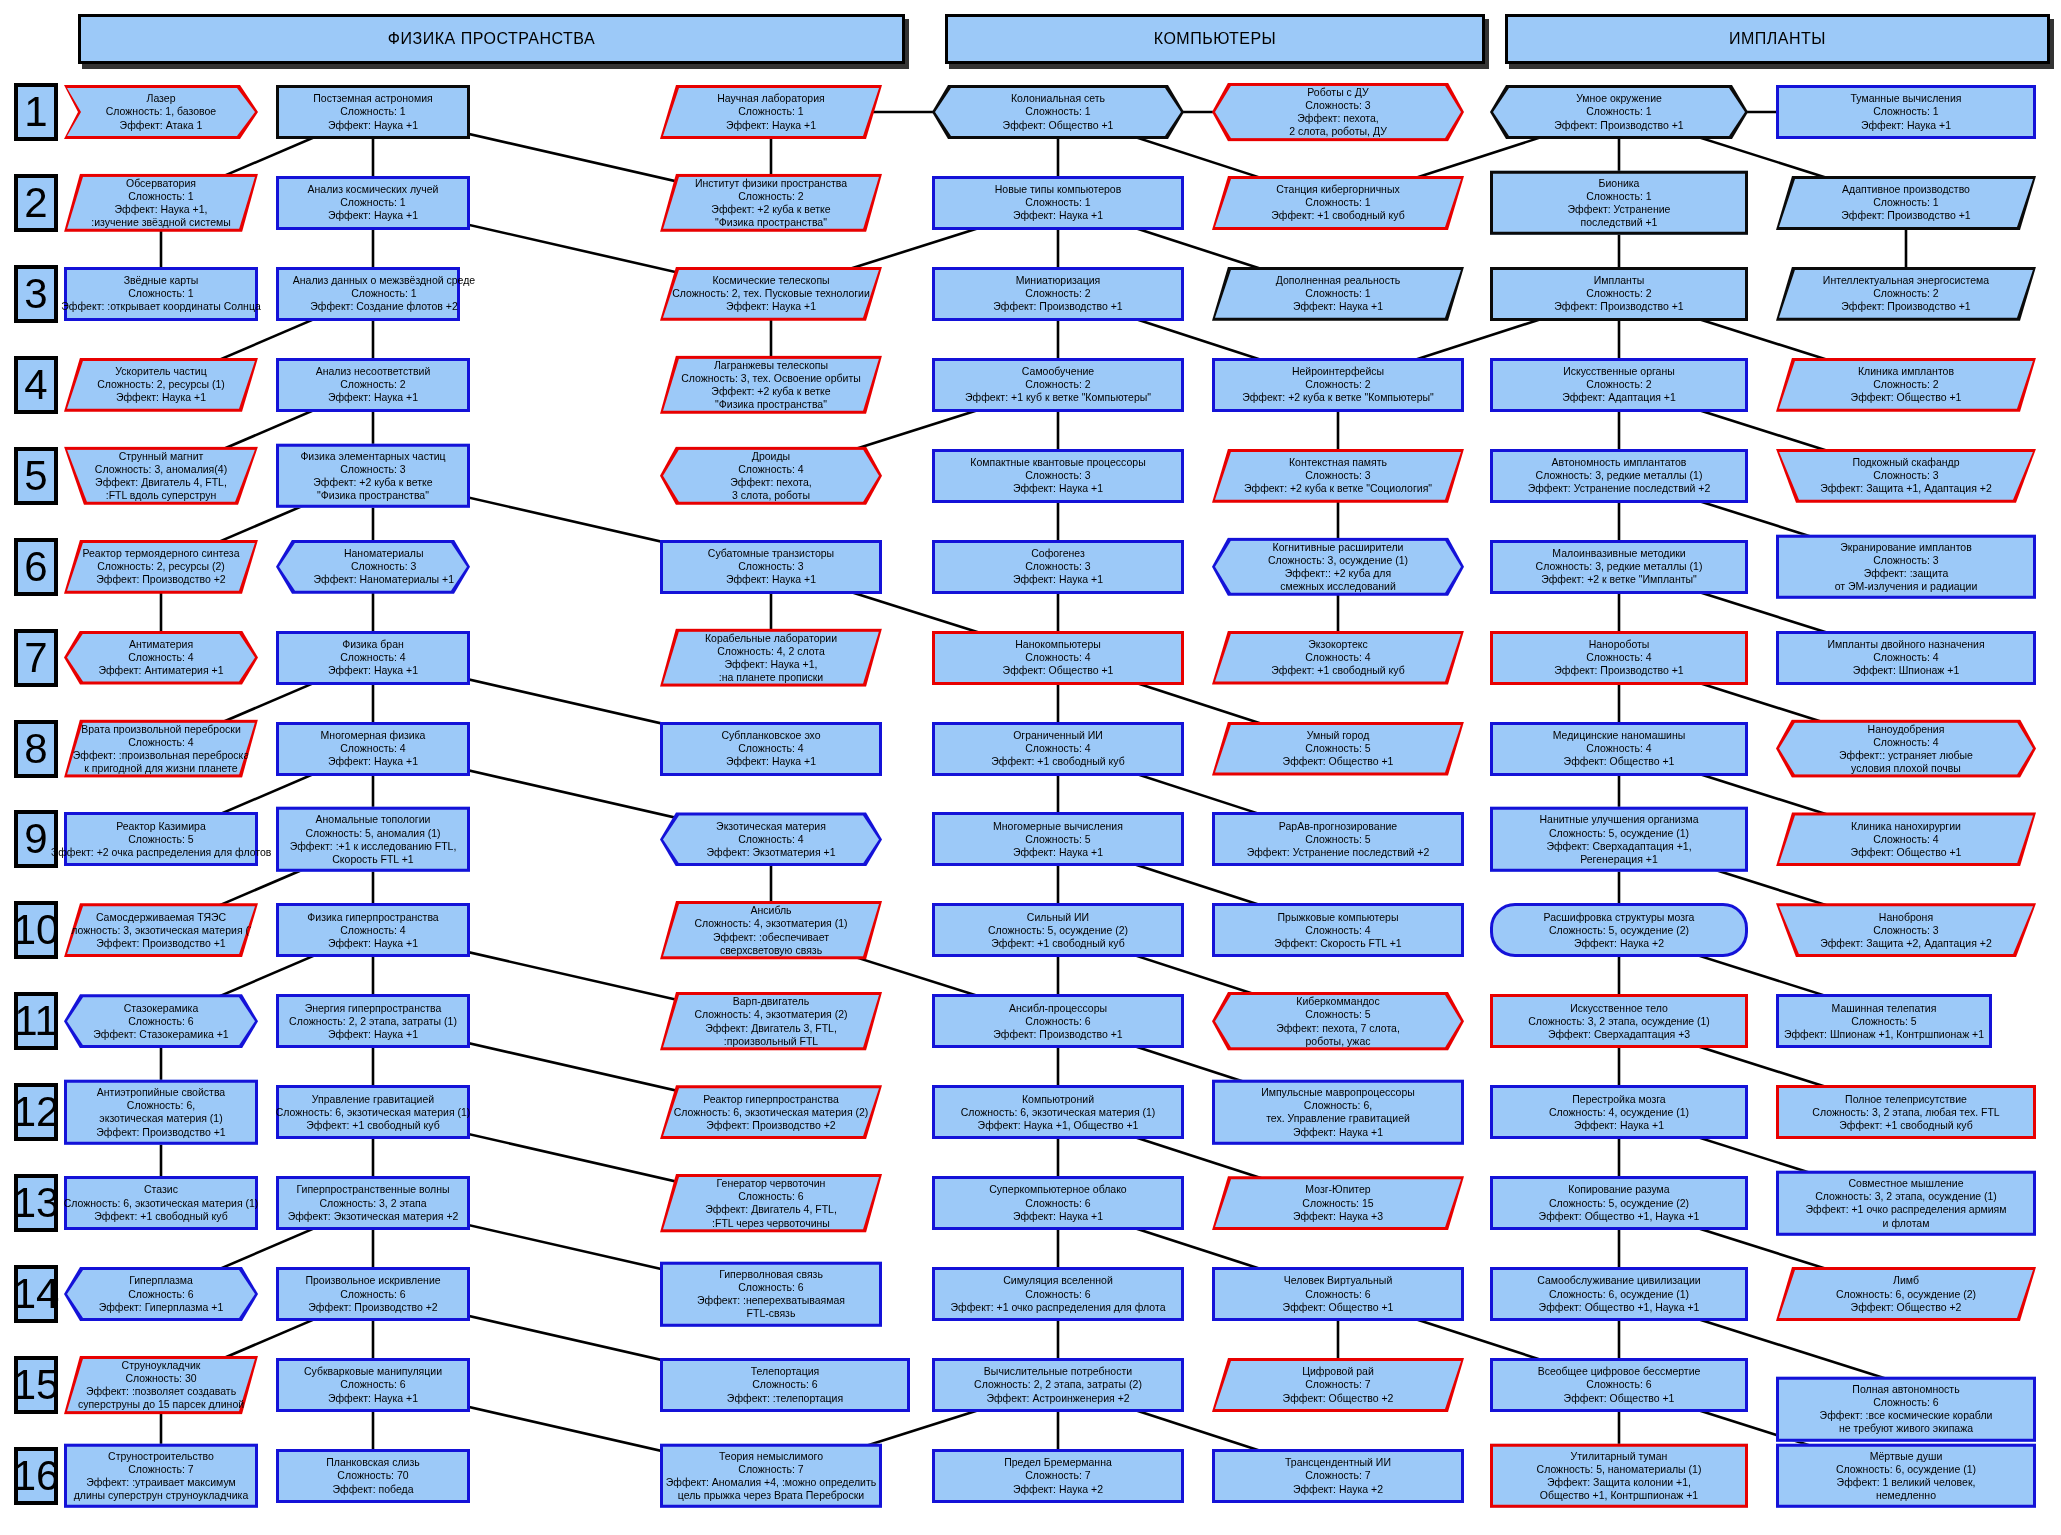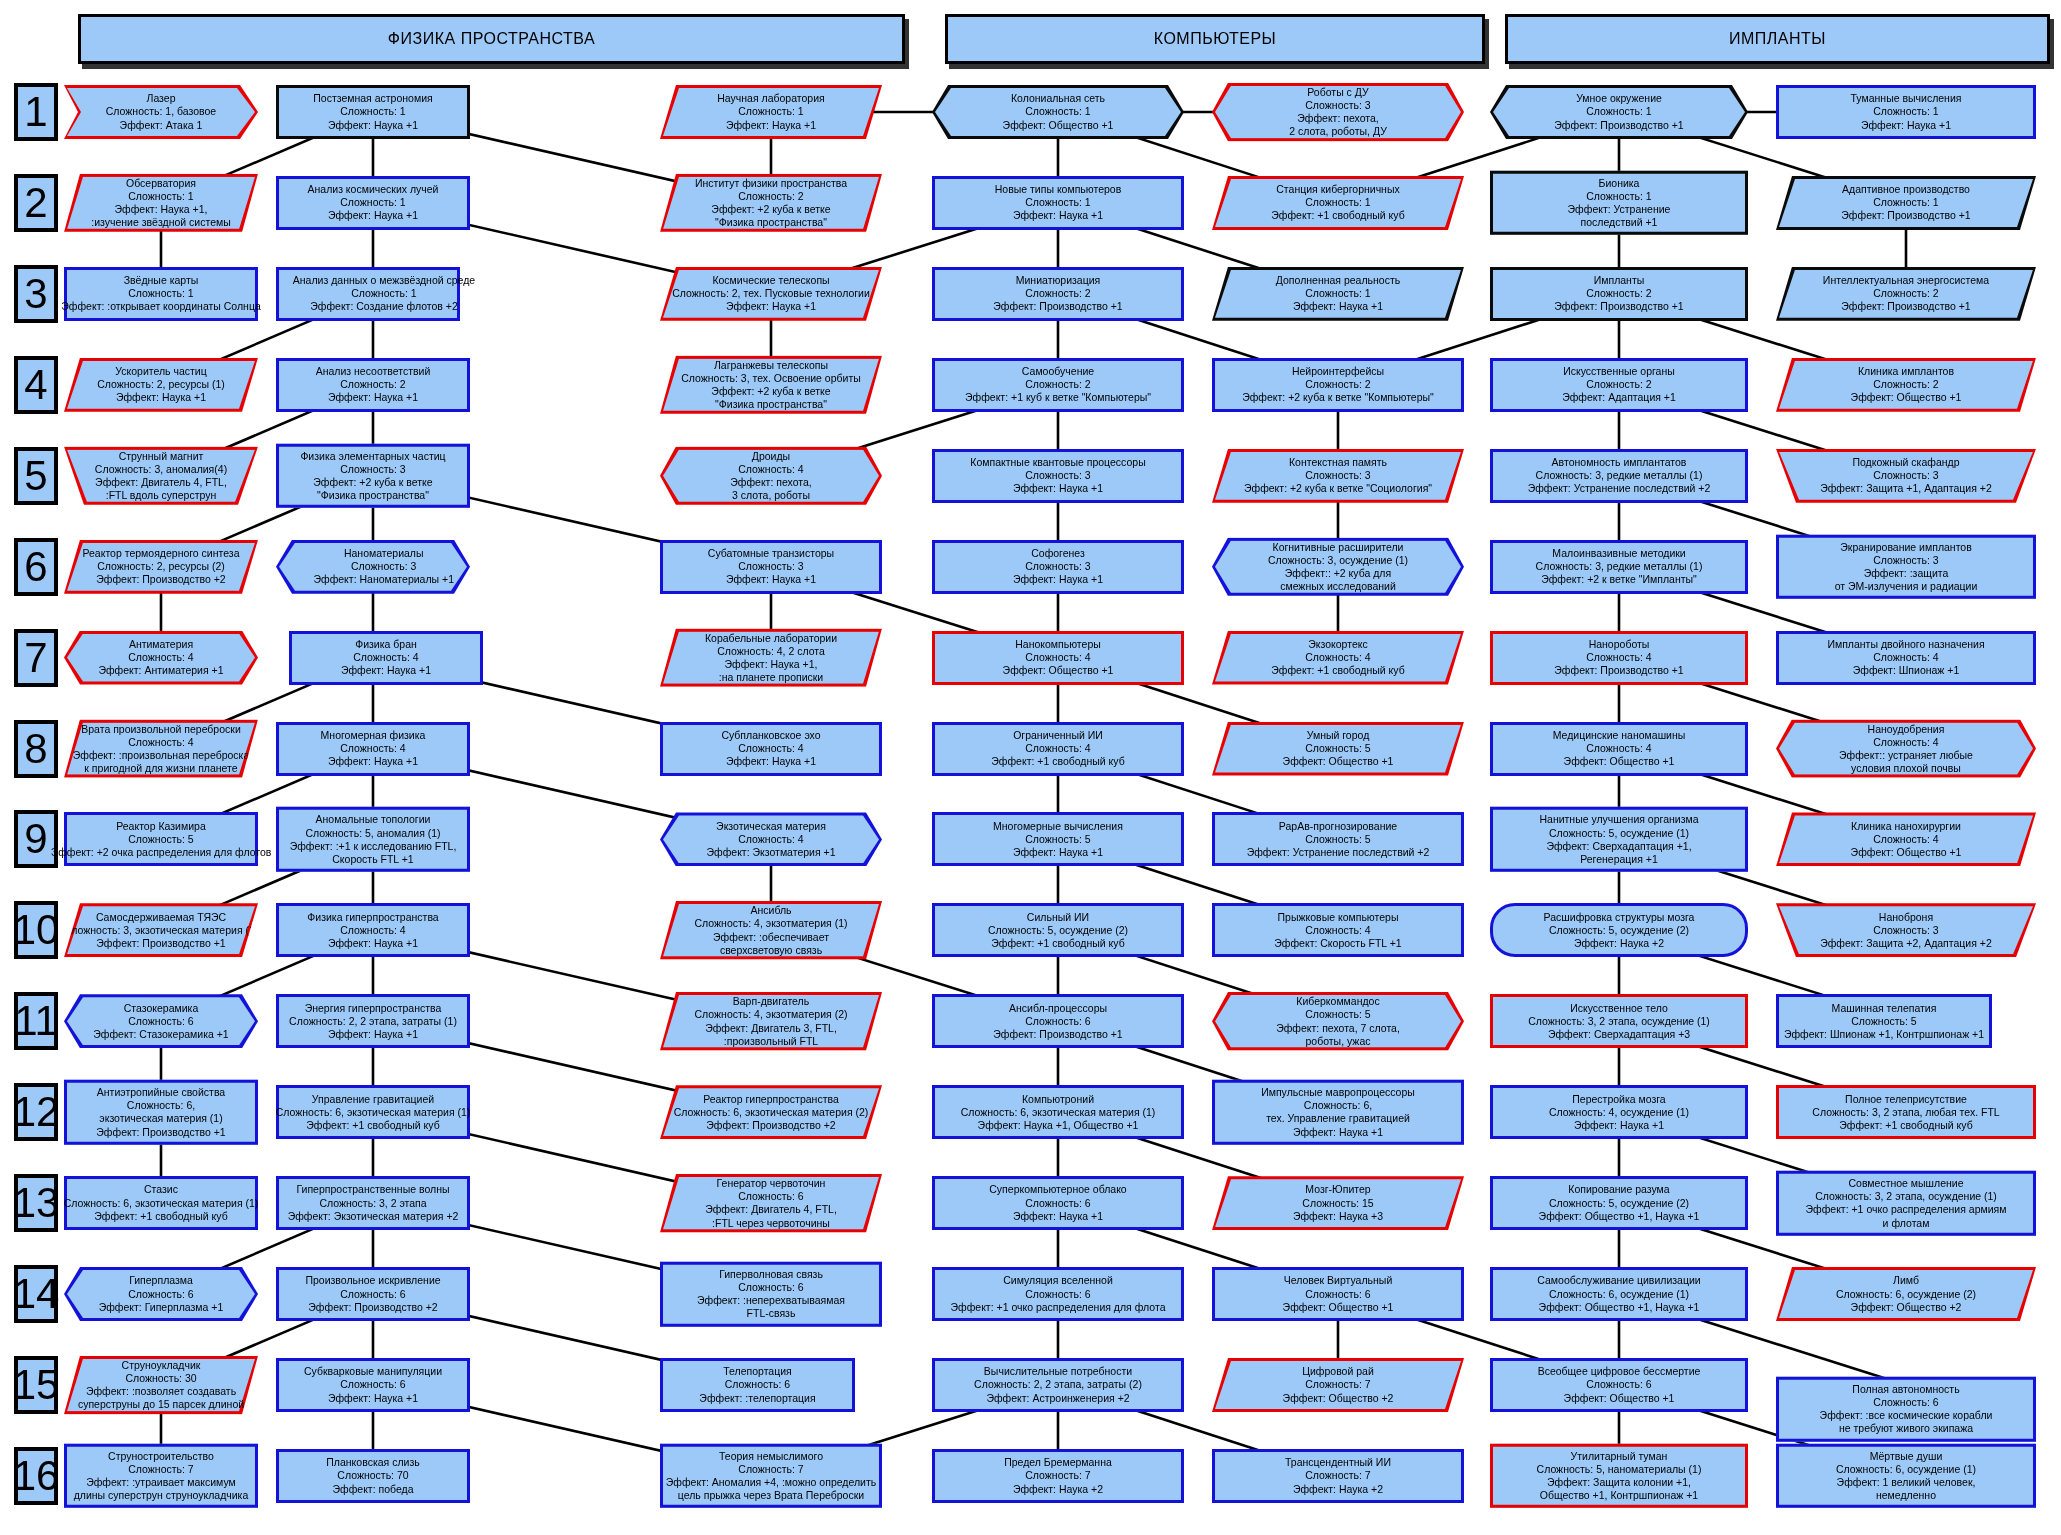--- a/index.html
+++ b/index.html
@@ -495,21 +495,21 @@
       </div>
       <div class="rownum" style="top: 657.58px;">7</div>
       <div class="box s-hex b-red" style="left: 64px; width: 194px; top: 657.58px;">
         <div class="shape-fill"></div>
         <div class="txt">
           <div>Антиматерия</div>
           <div>Сложность: 4</div>
           <div>Эффект: Антиматерия +1</div>
         </div>
       </div>
-      <div class="box s-rect b-blue" style="left: 276px; width: 194px; top: 657.58px; margin-left: 13px;">
+      <div class="box s-rect b-blue" style="left: 276px; width: 194px; top: 657.58px;">
         <div class="txt">
           <div>Физика бран</div>
           <div>Сложность: 4</div>
           <div>Эффект: Наука +1</div>
         </div>
       </div>
       <div class="box s-para b-red" style="left: 660px; width: 222px; top: 657.58px;">
         <div class="shape-fill"></div>
         <div class="txt">
           <div>Корабельные лаборатории</div>
@@ -935,21 +935,21 @@
           <div>суперструны до 15 парсек длиной</div>
         </div>
       </div>
       <div class="box s-rect b-blue" style="left: 276px; width: 194px; top: 1385.02px;">
         <div class="txt">
           <div>Субкварковые манипуляции</div>
           <div>Сложность: 6</div>
           <div>Эффект: Наука +1</div>
         </div>
       </div>
-      <div class="box s-rect b-blue" style="left: 660px; width: 195px; top: 1385.02px;">
+      <div class="box s-rect b-blue" style="left: 660px; width: 250px; top: 1385.02px;">
         <div class="txt">
           <div>Телепортация</div>
           <div>Сложность: 6</div>
           <div>Эффект: :телепортация</div>
         </div>
       </div>
       <div class="box s-rect b-blue" style="left: 932px; width: 252px; top: 1385.02px;">
         <div class="txt">
           <div>Вычислительные потребности</div>
           <div>Сложность: 2, 2 этапа, затраты (2)</div>

